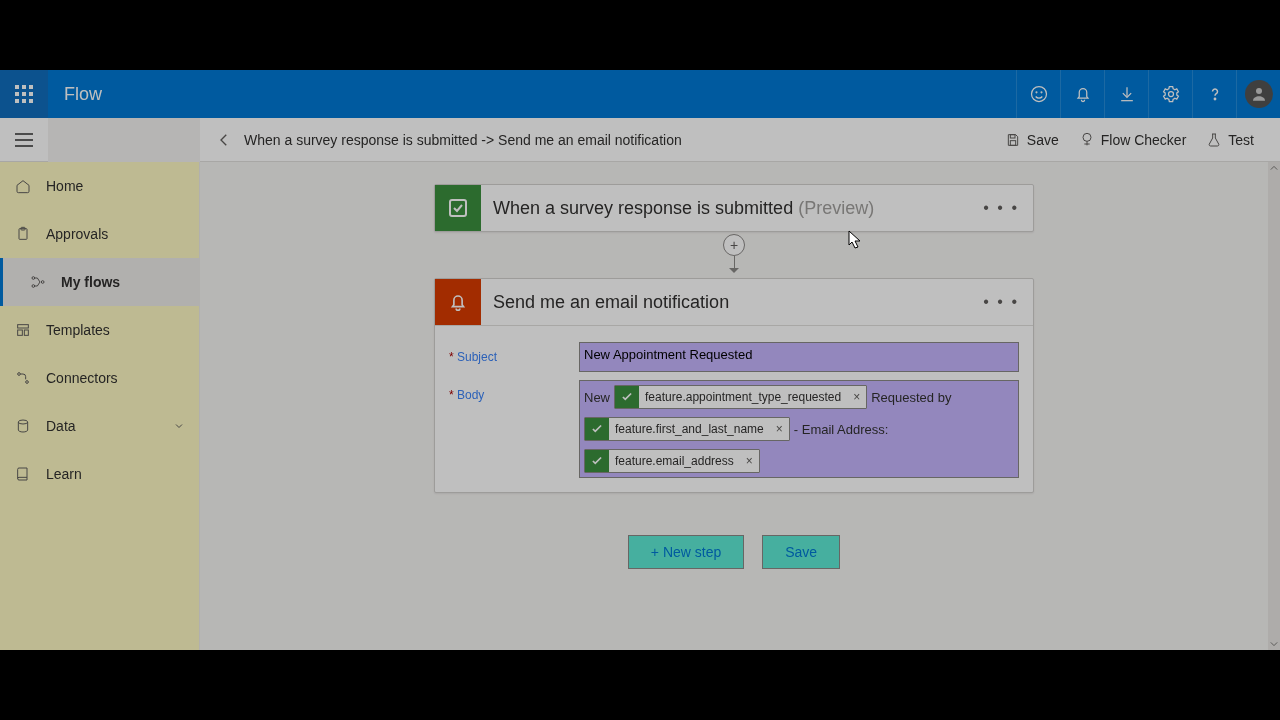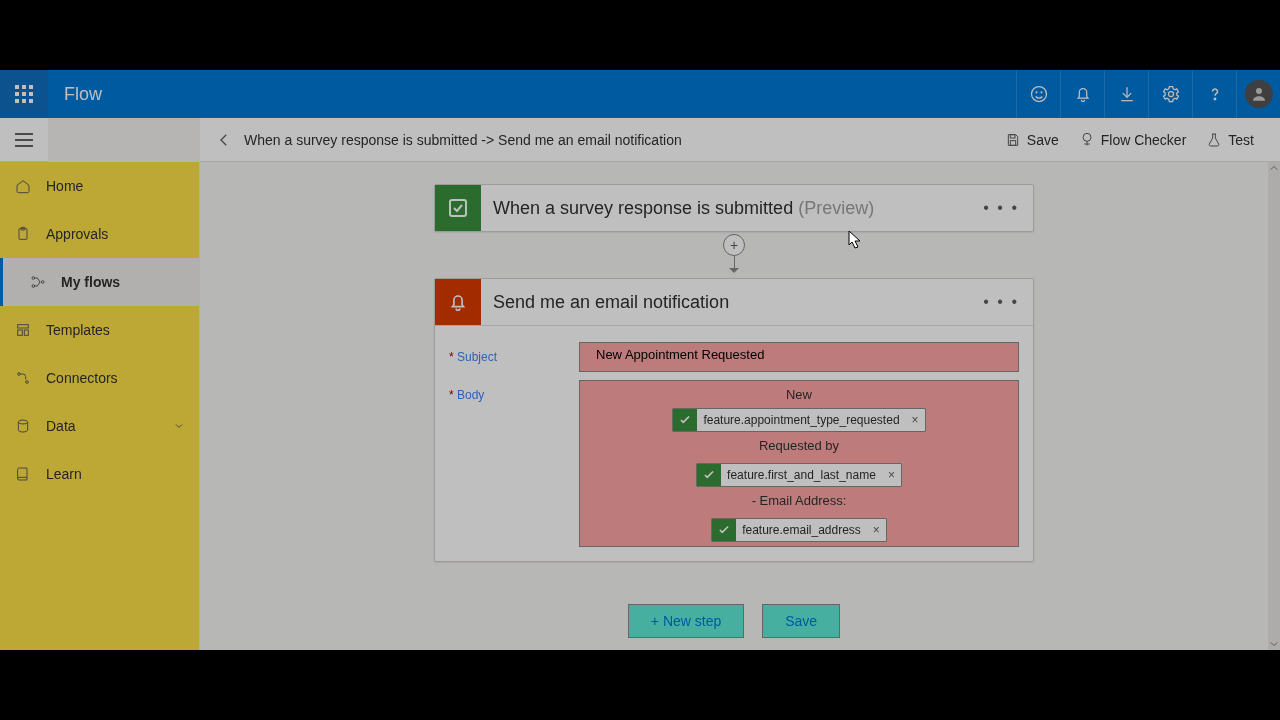--- a/index.html
+++ b/index.html
@@ -107,21 +107,21 @@
     justify-content: center;
     background: #fff;
     border-bottom: 1px solid #e1dfdd;
   }
   .leftnav {
     position: absolute;
     left: 0;
     top: 92px;
     width: 200px;
     bottom: 0;
-    background: #fde047;
+    background: #fef9c3;
     border-right: 1px solid #edebe9;
   }
   .nav-item {
     display: flex;
     align-items: center;
     height: 48px;
     padding: 0 14px;
     gap: 14px;
     color: #323130;
     font-size: 14px;
@@ -215,41 +215,40 @@
   .form-label {
     width: 118px;
     font-size: 12px;
     color: #3b82f6;
     padding-top: 8px;
   }
   .form-label::before { content:"* "; color:#a80000; }
   .form-input {
     flex: 1;
     border: 1px solid #8a8886;
-    background: #fca5a5;
+    background: #c4b5fd;
     min-height: 30px;
-    padding: 4px 16px;
+    padding: 4px 4px;
     font-size: 13px;
     color: #323130;
   }
   .form-input input {
     border: none;
     outline: none;
     width: 100%;
     font-size: 13px;
     font-family: inherit;
     background: transparent;
   }
   .body-box {
     display: flex;
     flex-wrap: wrap;
     align-items: center;
     gap: 4px;
     min-height: 80px;
-    flex-direction: column;
   }
   .plain-text { font-size: 13px; color: #323130; padding: 2px 0; }
   .token {
     display: inline-flex;
     align-items: center;
     border: 1px solid #8a8886;
     background: #fff;
     border-radius: 1px;
     font-size: 12px;
     color: #323130;

